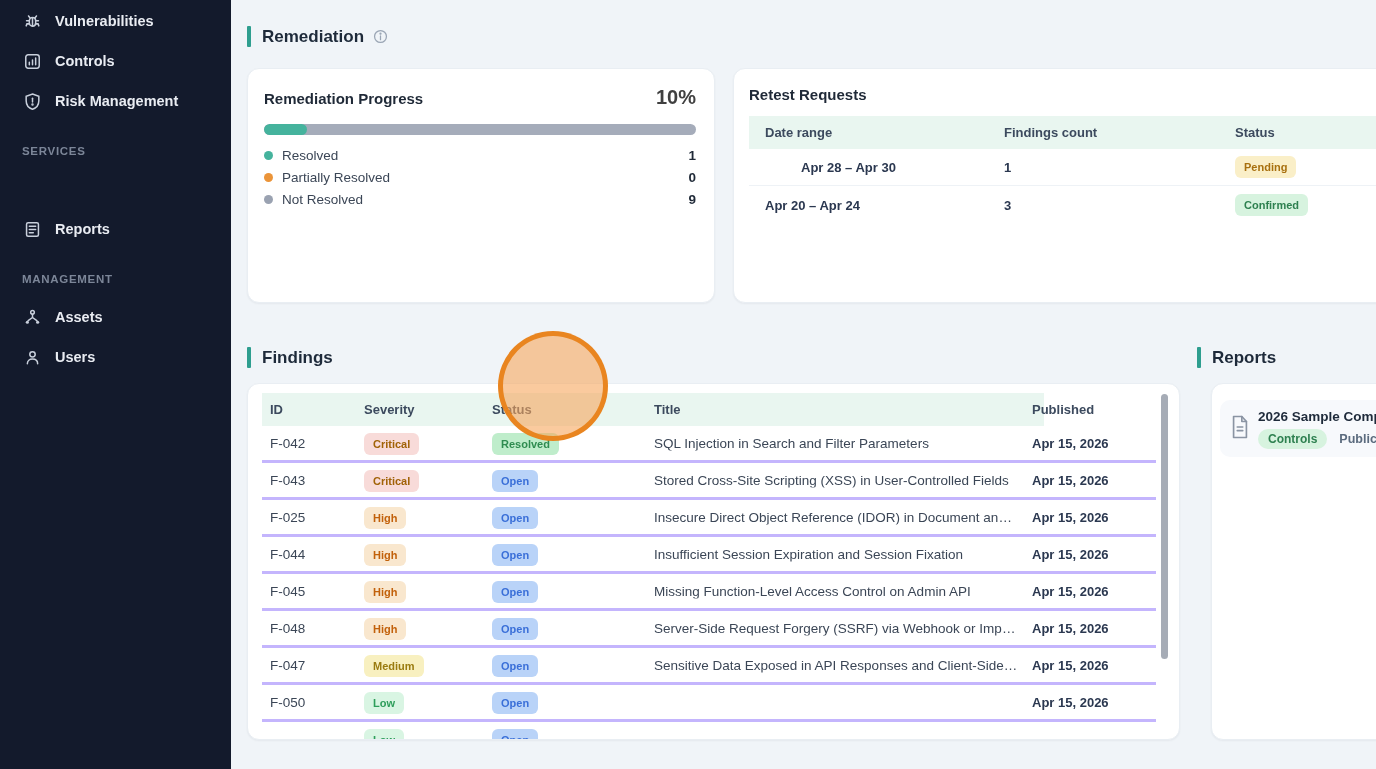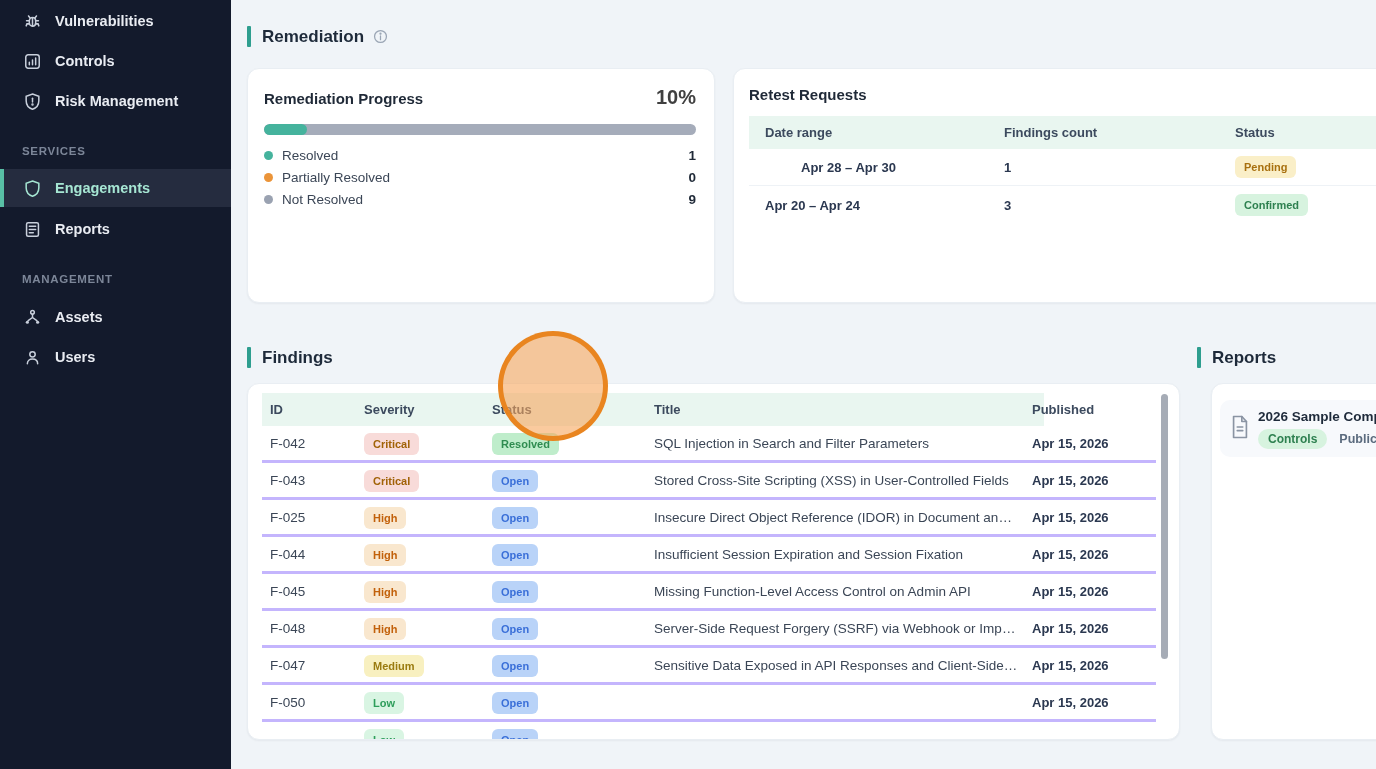--- a/index.html
+++ b/index.html
@@ -120,28 +120,20 @@
         <path d="M12 2.5 L20 5.5 V11 C20 16.5 16.6 20.2 12 21.8 C7.4 20.2 4 16.5 4 11 V5.5 Z"></path>
         <path d="M12 8 V12.5"></path>
           <circle cx="12" cy="15.8" r="0.6" fill="currentColor"></circle>
       </svg>
     </span>
     <span>Risk Management</span>
   </div>
 
   <div class="section-label" style="top:145px;">SERVICES</div>
 
-  <div class="nav-item active" style="top:169px;height:38px;">
-    <span class="ic">
-      <svg viewBox="0 0 24 24" width="19" height="19" fill="none" stroke="currentColor" stroke-width="1.9" stroke-linecap="round">
-        <path d="M12 2.5 L20 5.5 V11 C20 16.5 16.6 20.2 12 21.8 C7.4 20.2 4 16.5 4 11 V5.5 Z"></path>
-      </svg>
-    </span>
-    <span>Engagements</span>
-  </div>
 
   <div class="nav-item" style="top:209px;">
     <span class="ic">
       <svg viewBox="0 0 24 24" width="19" height="19" fill="none" stroke="currentColor" stroke-width="1.9" stroke-linecap="round">
         <rect x="4.5" y="3.5" width="15" height="17" rx="2"></rect>
         <path d="M8 8 H16 M8 12 H16 M8 16 H13"></path>
       </svg>
     </span>
     <span>Reports</span>
   </div>

